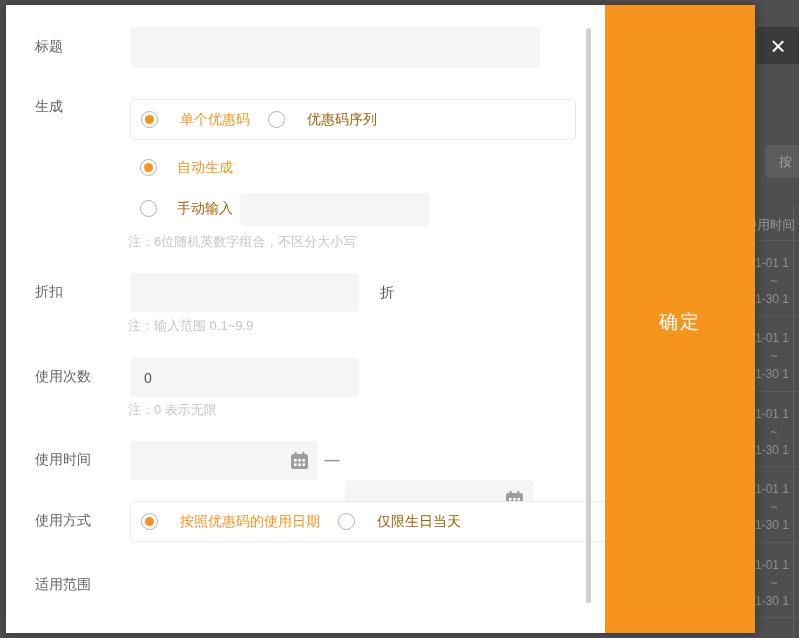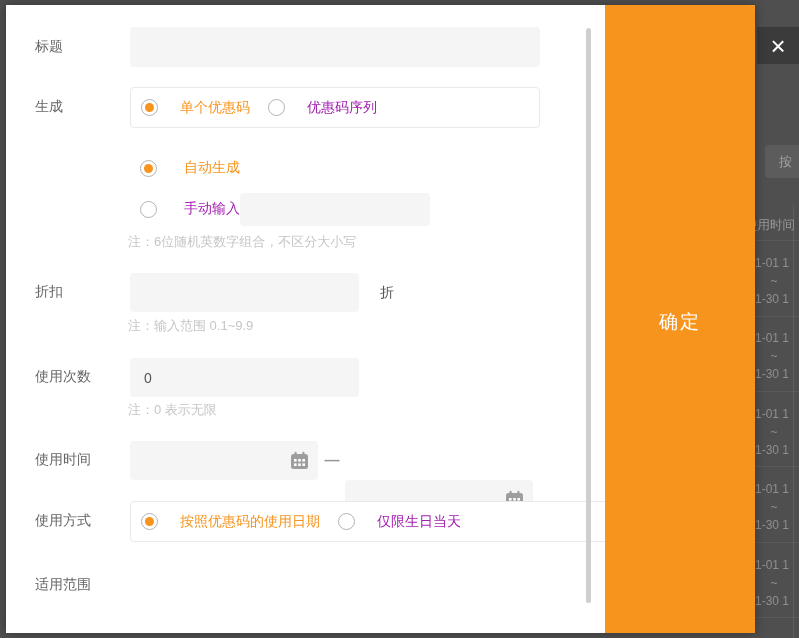--- a/index.html
+++ b/index.html
@@ -79,23 +79,23 @@
     display:flex;align-items:center;padding-left:10px;box-sizing:border-box;
   }
   .radio{
     width:15px;height:15px;border:1px solid #b3b3b3;border-radius:50%;
     background:#fff;margin-right:22px;position:relative;flex:none;cursor:pointer;
   }
   .radio.sel::after{
     content:'';position:absolute;left:3px;top:3px;right:3px;bottom:3px;
     background:#f7941e;border-radius:50%;
   }
-  .opt{font-size:14px;color:#a21caf;margin-right:18px;white-space:nowrap;cursor:pointer;}
+  .opt{font-size:14px;color:#a16207;margin-right:18px;white-space:nowrap;cursor:pointer;}
   .opt.sel{color:#f7941e;}
-  .free-radio-row{display:flex;align-items:flex-end;height:18px;gap:7px;}
+  .free-radio-row{display:flex;align-items:flex-start;height:18px;}
   .free-radio-row .radio{margin-right:20px;}
   .unit{color:#555;font-size:14px;}
   .dash{color:#969696;font-size:15px;font-weight:bold;text-align:center;width:20px;}
   .dateinput{position:relative;}
   .dateinput .ginput{width:100%;height:100%;padding-right:34px;}
   .cal-icon{position:absolute;right:9px;top:10px;width:19px;height:19px;}
 </style>
 </head>
 <body>
 
@@ -147,21 +147,21 @@
     <span class="mid">~</span>
     <span>1-30 1</span>
   </div>
 
   <div class="abs modal">
 
     <div class="abs flabel" style="left:29px;top:32px">标题</div>
     <input class="abs ginput" style="left: 124px; top: 22px; width: 410px; height: 40px;" value="">
 
     <div class="abs flabel" style="left:29px;top:92px">生成</div>
-    <div class="abs rbox" style="left:124px;top:82px;width:410px;height:41px">
+    <div class="abs rbox" style="left:124px;top:94px;width:446px;height:41px">
       <span class="radio sel"></span>
       <span class="opt sel">单个优惠码</span>
       <span class="radio"></span>
       <span class="opt">优惠码序列</span>
     </div>
 
     <div class="abs free-radio-row" style="left:134px;top:154px">
       <span class="radio sel"></span>
       <span class="opt sel" style="margin-right:0">自动生成</span>
     </div>

